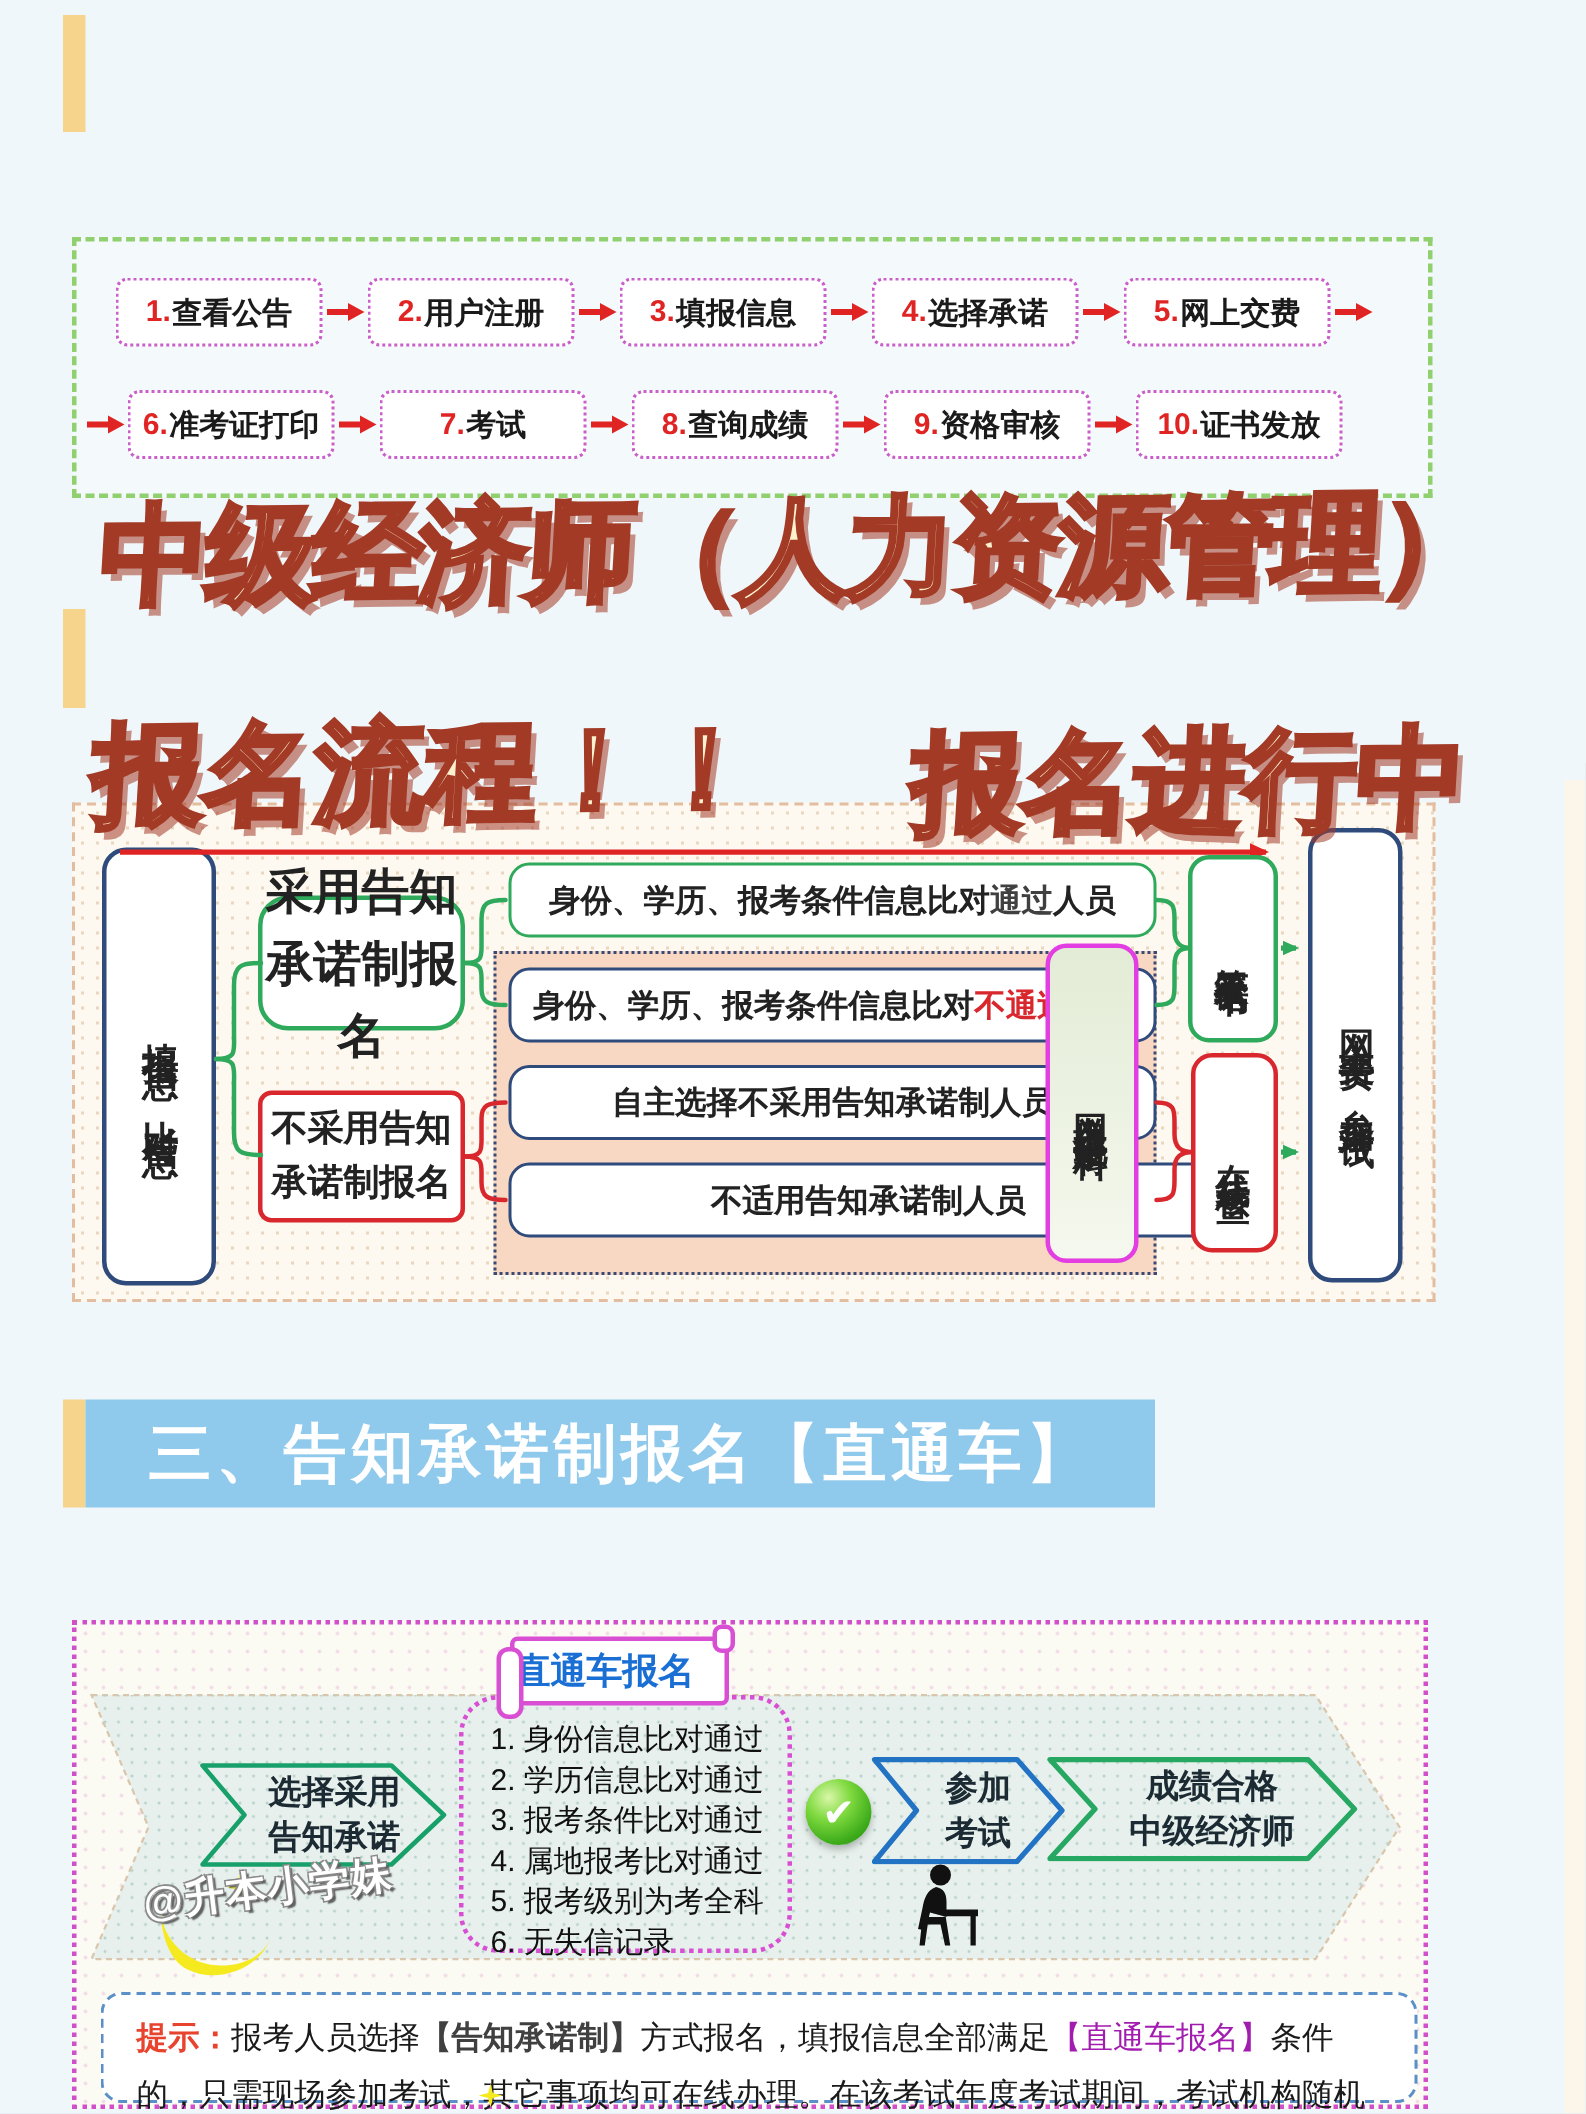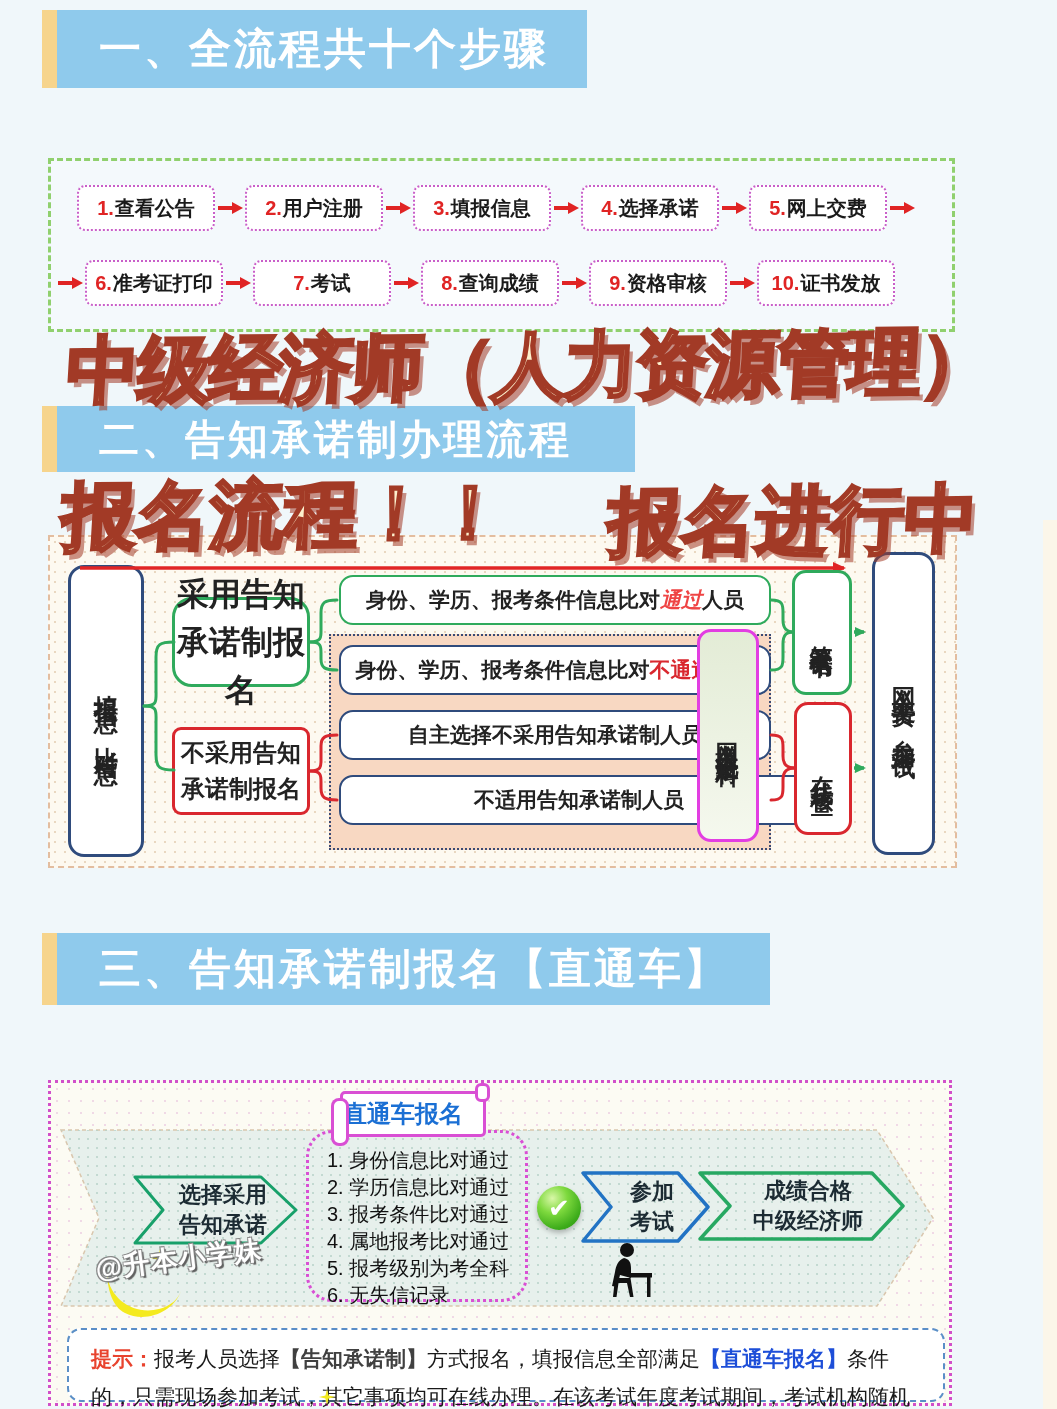--- a/index.html
+++ b/index.html
@@ -32,21 +32,21 @@
 
   
   #flow2{left:48px;top:535px;width:909px;height:333px;box-sizing:border-box;
          background:#fdf9f0;border:2px dashed #e3bd9f;
          background-image:radial-gradient(#e9d7c0 1px,transparent 1.3px);background-size:10px 10px;}
   .roundbox{position:absolute;background:#fff;border-radius:16px;display:flex;align-items:center;
             justify-content:center;box-sizing:border-box;text-align:center;}
   .navy{border:3px solid #2f4b7c;} .green{border:3px solid #2faa5c;} .red{border:3px solid #d9272e;}
   .vtext{writing-mode:vertical-rl;text-orientation:upright;letter-spacing:5px;font-size:23px;color:#222;font-weight:600;}
   .hline{font-size:21px;font-weight:600;color:#222;}
-  .hl-pass{color:#ef4444;font-weight:bold;font-style:italic;} .hl-fail{color:#d9272e;font-weight:bold;}
+  .hl-pass{color:#404040;font-weight:bold;} .hl-fail{color:#d9272e;font-weight:bold;}
   #salmon{position:absolute;left:279px;top:97px;width:442px;height:216px;background:#f8d8c2;
           border:2px dotted #3a4a74;box-sizing:border-box;}
   #submitbox{position:absolute;left:647px;top:92px;width:62px;height:213px;border:3.5px solid #e23ee2;
              border-radius:14px;background:linear-gradient(180deg,#e3ecd6,#f5f8ee);display:flex;
              align-items:center;justify-content:center;box-sizing:border-box;z-index:4;}
   #flow2svg{position:absolute;left:0;top:0;z-index:3;}
 
   
   #flow3{left:48px;top:1080px;width:904px;height:326px;box-sizing:border-box;
          border:3px dotted #d14fca;background:#fcfbf3;
@@ -70,32 +70,29 @@
            color:#fff;font-size:26px;font-weight:bold;z-index:4;}
   #watermark{position:absolute;left:44px;top:158px;transform:rotate(-7deg);font-size:27px;font-weight:bold;
            color:#fff;z-index:5;letter-spacing:1px;
            text-shadow:-1px -1px 0 #8a8a8a,1px -1px 0 #8a8a8a,-1px 1px 0 #8a8a8a,2px 2px 1px #5f5f5f;}
   .sparkle{position:absolute;background:#f4ea1f;clip-path:polygon(50% 0,60% 40%,100% 50%,60% 60%,50% 100%,40% 60%,0 50%,40% 40%);}
   #tipsbox{position:absolute;left:16px;top:245px;width:878px;height:74px;background:#fff;
            border:2px dashed #5b8fc7;border-radius:14px;box-sizing:border-box;
            padding:10px 22px;font-size:21px;line-height:1.8;color:#1a1a1a;font-weight:500;}
   .tip-label{color:#e8432e;font-weight:bold;}
   .tip-gold{color:#404040;font-weight:bold;}
-  .tip-mag{color:#1d4ed8;font-weight:bold;}
+  .tip-mag{color:#a21caf;font-weight:normal;}
   #creamstrip{left:1043px;top:520px;width:14px;height:889px;background:#fbf6e9;}
 </style>
 </head>
 <body>
 
 <div id="canvas">
 
   <div class="abs hdr-bar" style="left:42px;top:10px;height:78px;"></div>
-  <div class="abs hdr-band" style="left:57px;top:10px;width:530px;height:78px;font-size:42px;">
-    <span>一、全流程共十个步骤</span>
-  </div>
 
   <div class="abs" id="flow1">
     <div class="f1row" style="left:26px;top:24px;">
       <div class="stepbox">
           <span class="stepnum">1.</span>
           <span>查看公告</span>
         </div>
       <div class="arrow">
           <span class="shaft"></span>
           <span class="head"></span>
@@ -173,23 +170,20 @@
       <div class="stepbox">
           <span class="stepnum">10.</span>
           <span>证书发放</span>
         </div>
     </div>
   </div>
 
   <div class="abs bigtitle" style="left:0;top:318px;width:1057px;text-align:center;font-size:73px;letter-spacing:-2px;">中级经济师（人力资源管理）</div>
 
   <div class="abs hdr-bar" style="left:42px;top:406px;height:66px;"></div>
-  <div class="abs hdr-band" style="left:57px;top:406px;width:578px;height:66px;font-size:40px;">
-    <span>二、告知承诺制办理流程</span>
-  </div>
 
   <div class="abs bigtitle" style="left:62px;top:466px;font-size:74px;">报名流程！！</div>
   <div class="abs bigtitle" style="left:608px;top:472px;font-size:74px;">报名进行中</div>
 
   <div class="abs" id="flow2">
 
     <div id="salmon"></div>
 
     <svg id="flow2svg" width="909" height="333" viewBox="0 0 909 333">
       <defs>

